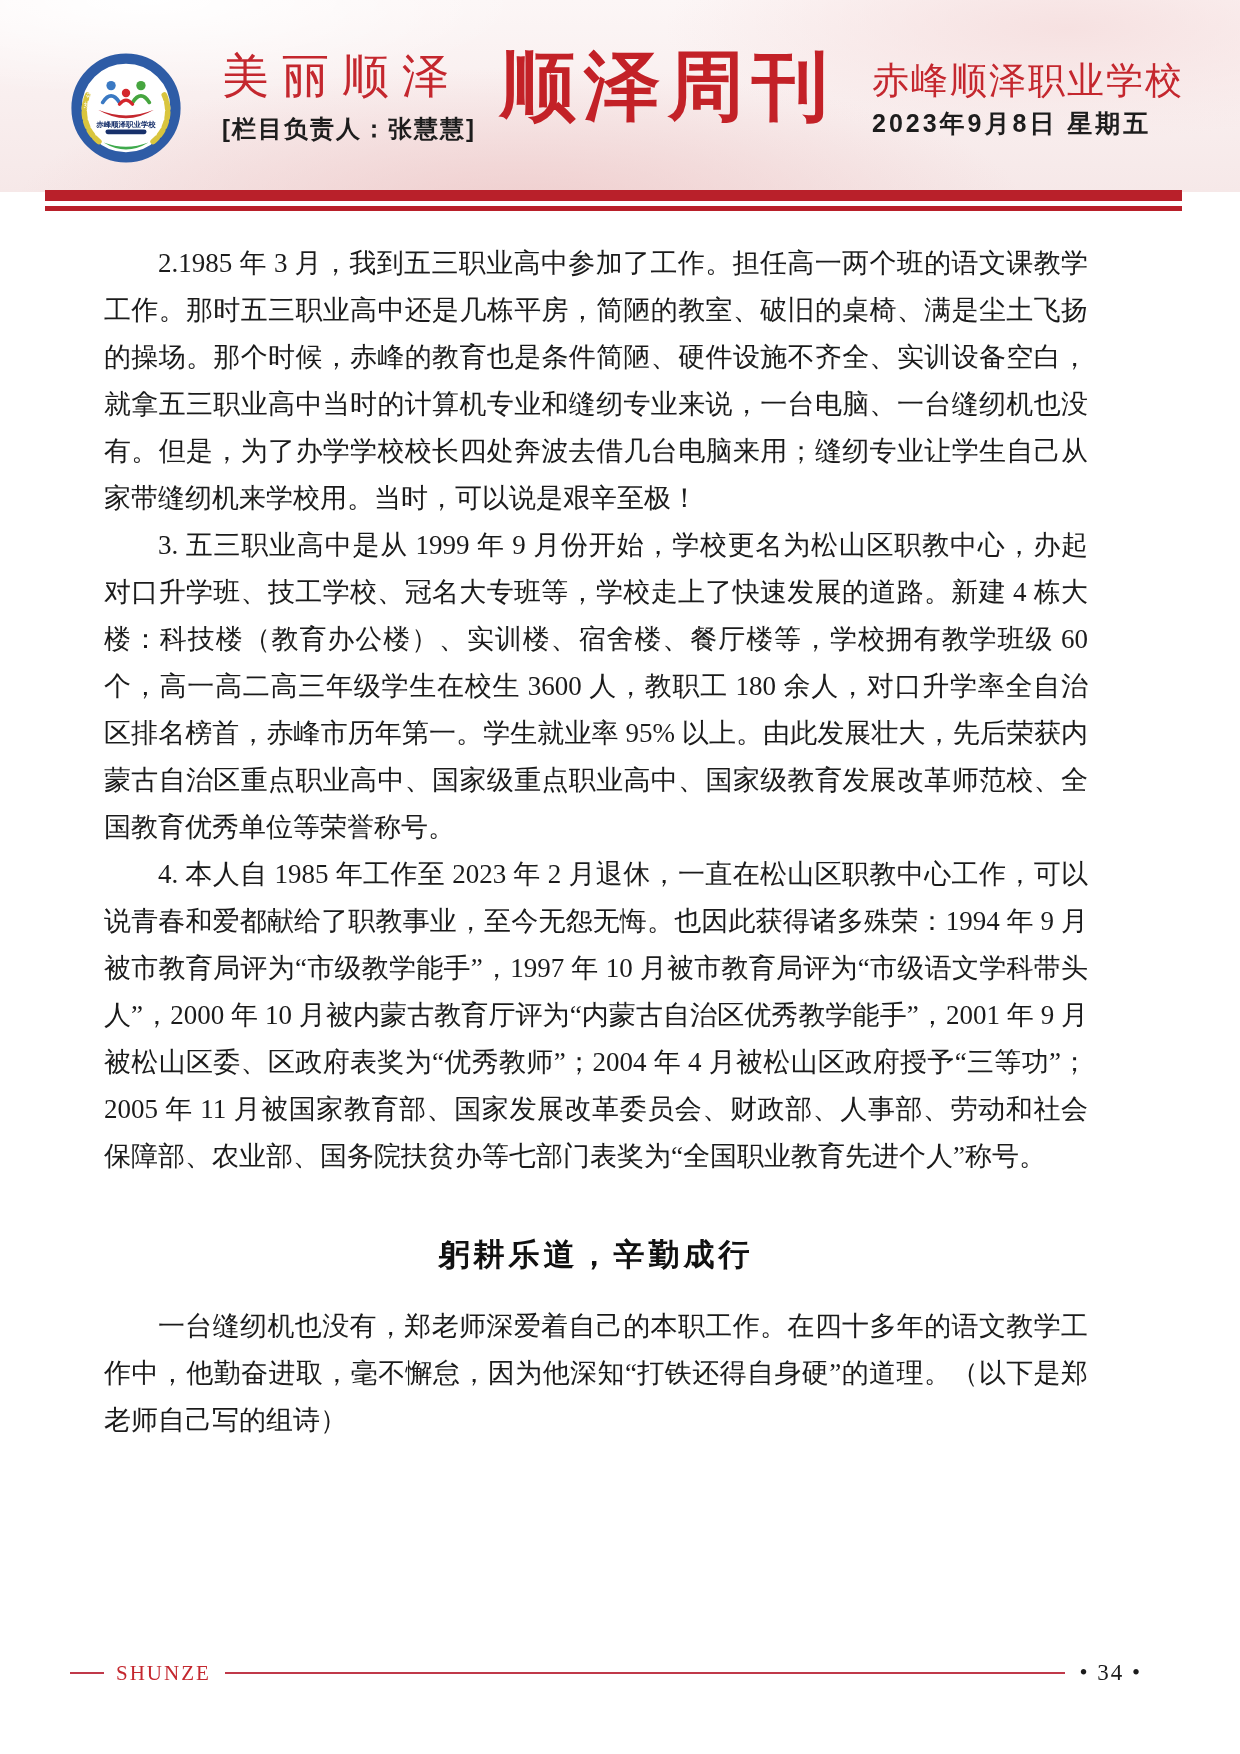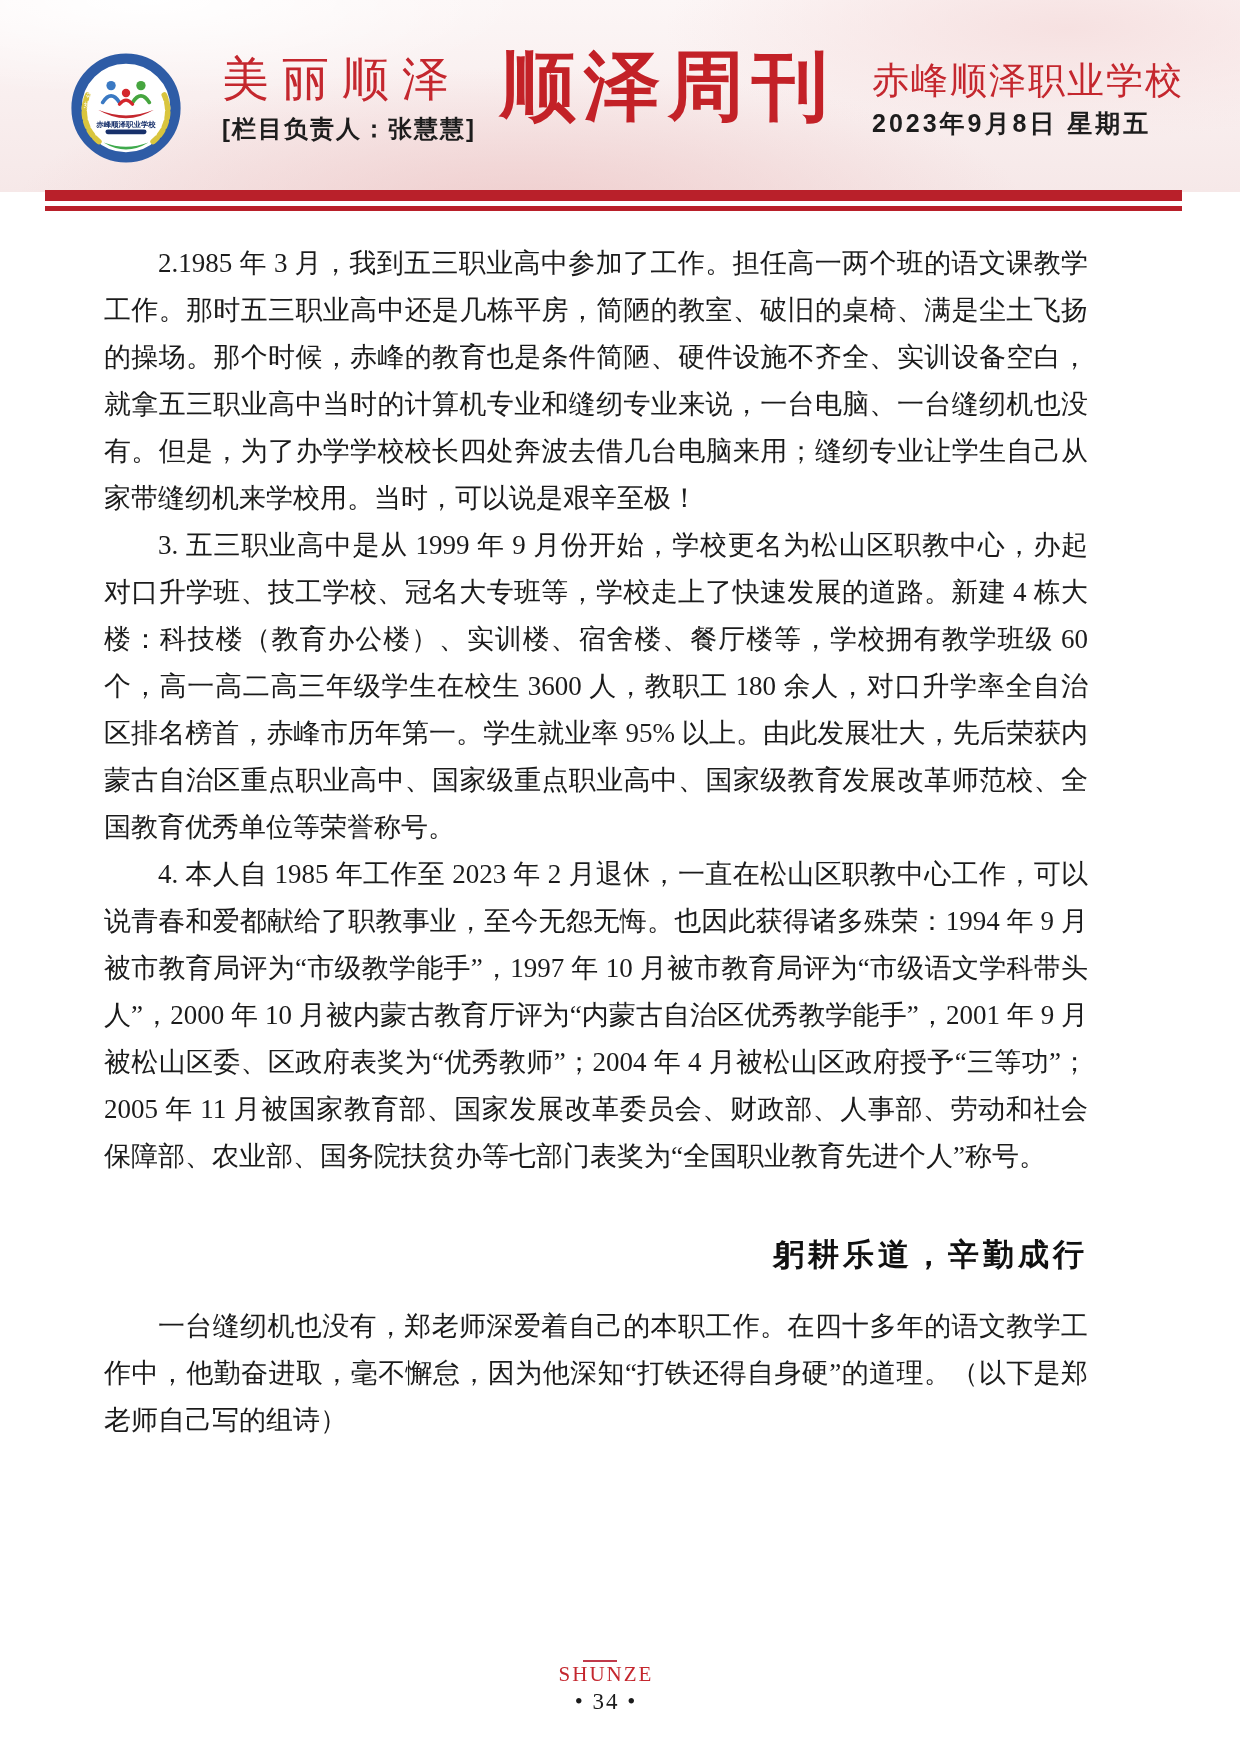--- a/index.html
+++ b/index.html
@@ -11,21 +11,21 @@
     position: absolute; top: 0; left: 0; width: 1240px; height: 192px;
     background:
       radial-gradient(55% 90% at 12% 0%, #ffffff 0%, rgba(255,255,255,0) 55%),
       radial-gradient(45% 80% at 86% 15%, rgba(246,224,224,0.95), rgba(246,224,224,0) 72%),
       radial-gradient(60% 110% at 42% 110%, rgba(238,201,201,0.85), rgba(238,201,201,0) 68%),
       linear-gradient(180deg, #fcf6f6 0%, #f6e8e8 100%);
   }
   .logo-wrap { position: absolute; left: 70px; top: 50px; width: 112px; height: 116px; }
   .brand-col { position: absolute; left: 222px; top: 54px; }
   .brand-title {
-    font-family: Liberation Serif, serif;
+    font-family: Liberation Mono, monospace;
     font-size: 47px; color: #c4272e; letter-spacing: 13px; line-height: 1.1; white-space: nowrap;
   }
   .brand-editor {
     margin-top: 7px;
     font-family: "Liberation Sans", "DejaVu Sans", sans-serif;
     font-weight: bold; font-size: 24px; color: #1d1d1d; letter-spacing: 2px; white-space: nowrap;
   }
   .paper-title {
     position: absolute; left: 500px; top: 46px;
     font-family: "Liberation Sans", "DejaVu Sans", sans-serif;
@@ -46,29 +46,29 @@
   .rule-thin  { position: absolute; left: 45px; right: 58px; top: 206px; height: 5px;  background: #b9202a; }
 
   
   .article {
     position: absolute; left: 104px; top: 240px; width: 984px;
     color: #1b1b1b; font-size: 27px; line-height: 47px;
     text-align: justify;
   }
   .article p { margin: 0; text-indent: 2em; }
   .section-heading {
-    margin: 55px 0 28px 0; text-align: right; text-indent: 0;
+    margin: 55px 0 28px 0; text-align: center; text-indent: 0;
     font-family: "Liberation Sans", "DejaVu Sans", sans-serif;
     font-weight: bold; font-size: 31px; color: #111111; letter-spacing: 4px; line-height: 1.3;
   }
 
   
   .page-footer {
     position: absolute; left: 70px; right: 98px; top: 1660px;
-    display: flex; align-items: center; flex-direction: column;
+    display: flex; align-items: center;
   }
   .foot-line-short { width: 34px; height: 0; border-top: 2px solid #c0394a; margin-right: 12px; }
   .foot-mark {
     font-family: "Liberation Serif", "DejaVu Serif", serif;
     font-size: 21px; color: #c4272e; letter-spacing: 2px; white-space: nowrap;
   }
   .foot-line-long { flex: 1; height: 0; border-top: 2px solid #c0394a; margin: 0 14px 0 14px; }
   .foot-page {
     font-family: "Liberation Serif", "DejaVu Serif", serif;
     font-size: 23px; color: #1b1b1b; letter-spacing: 2px; white-space: nowrap;

